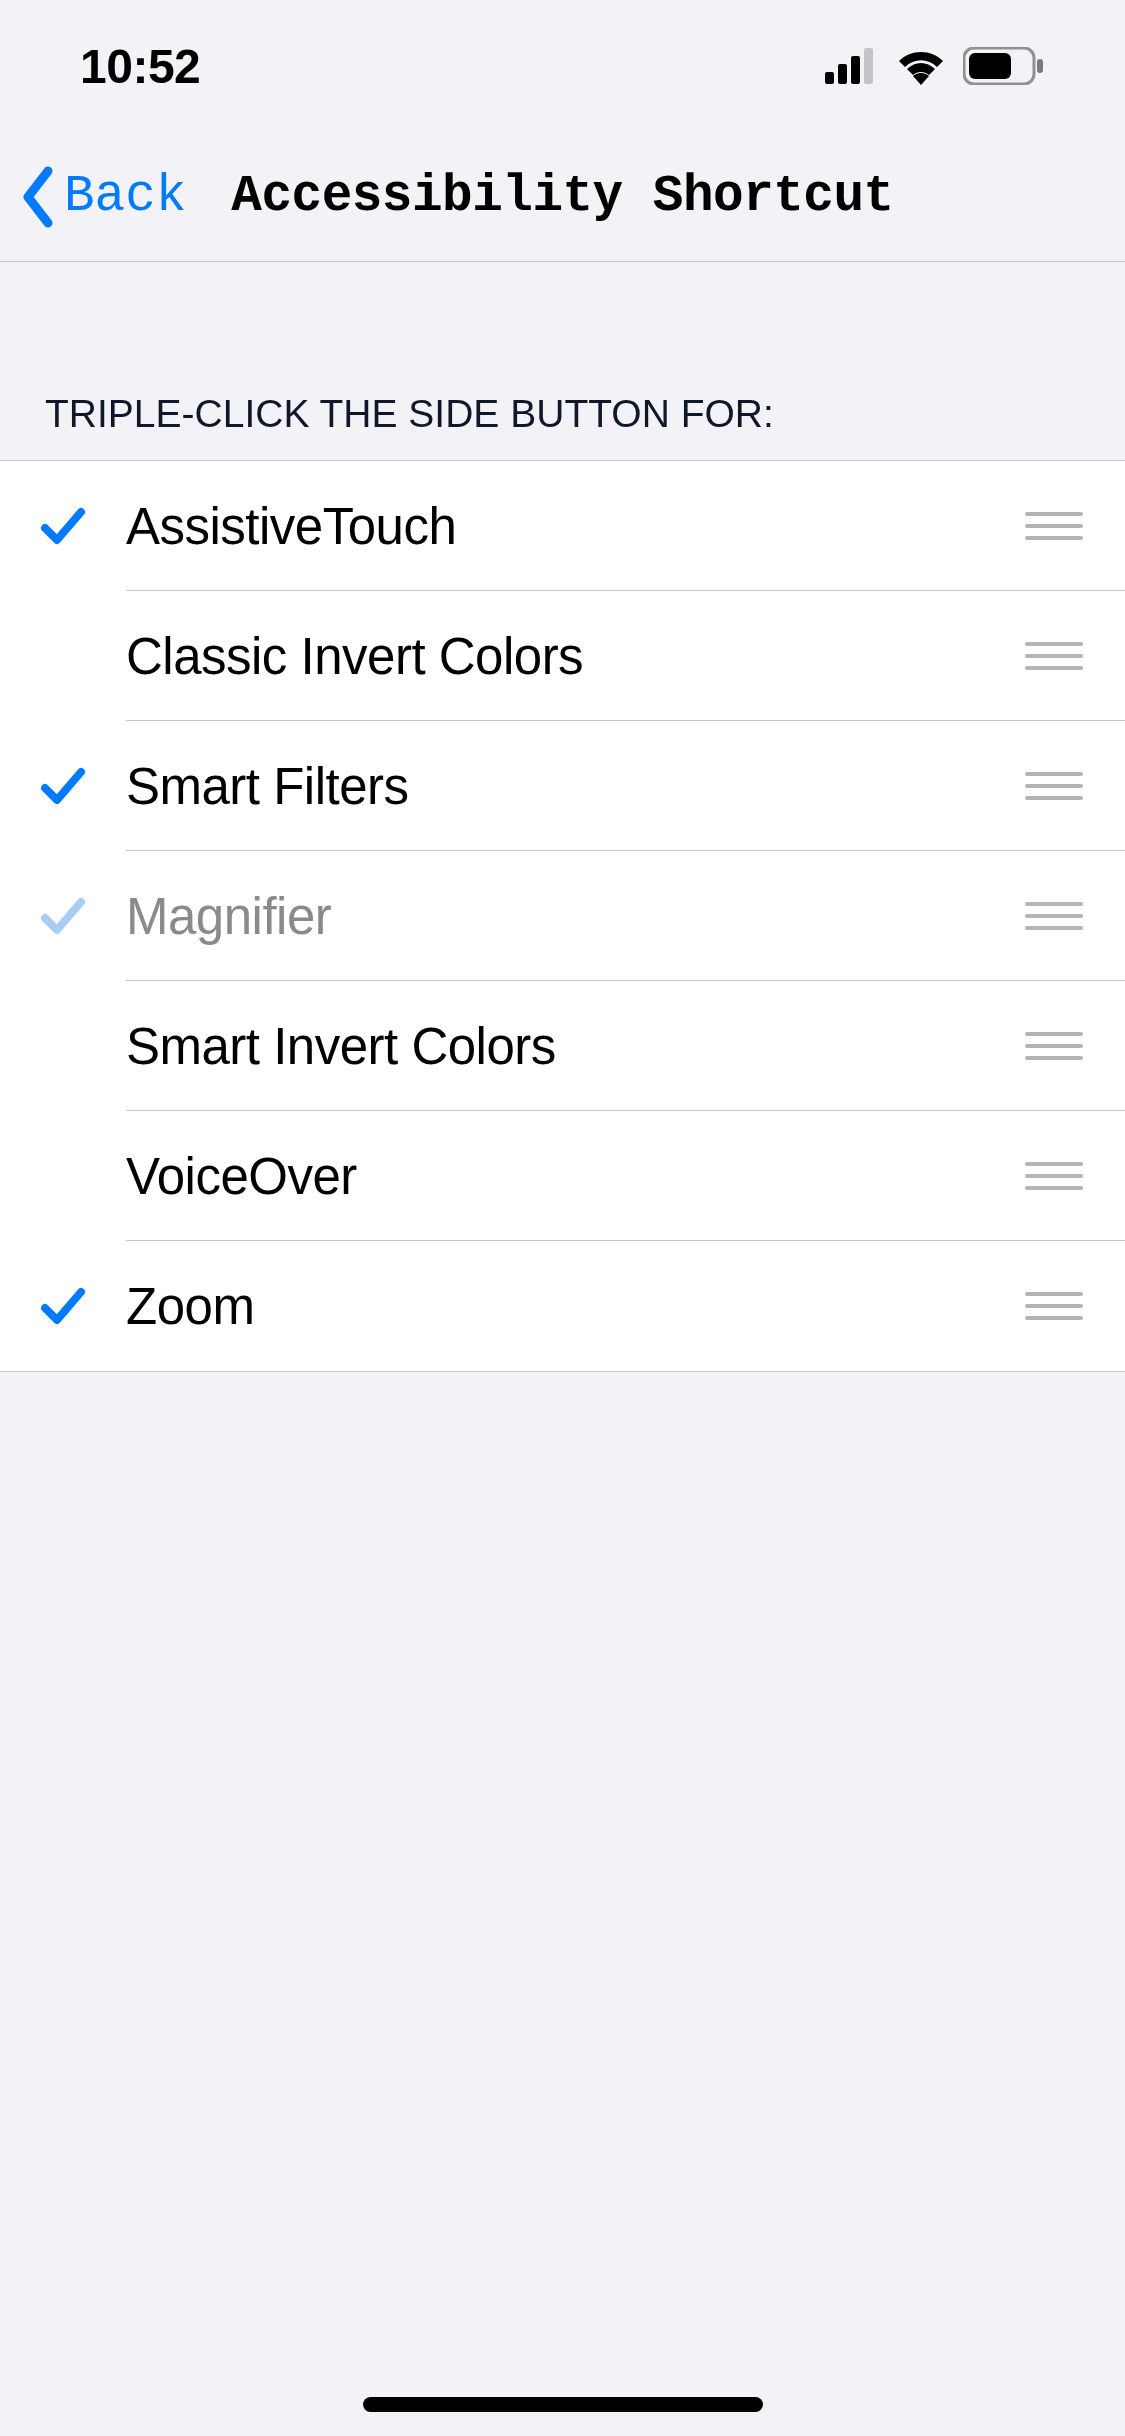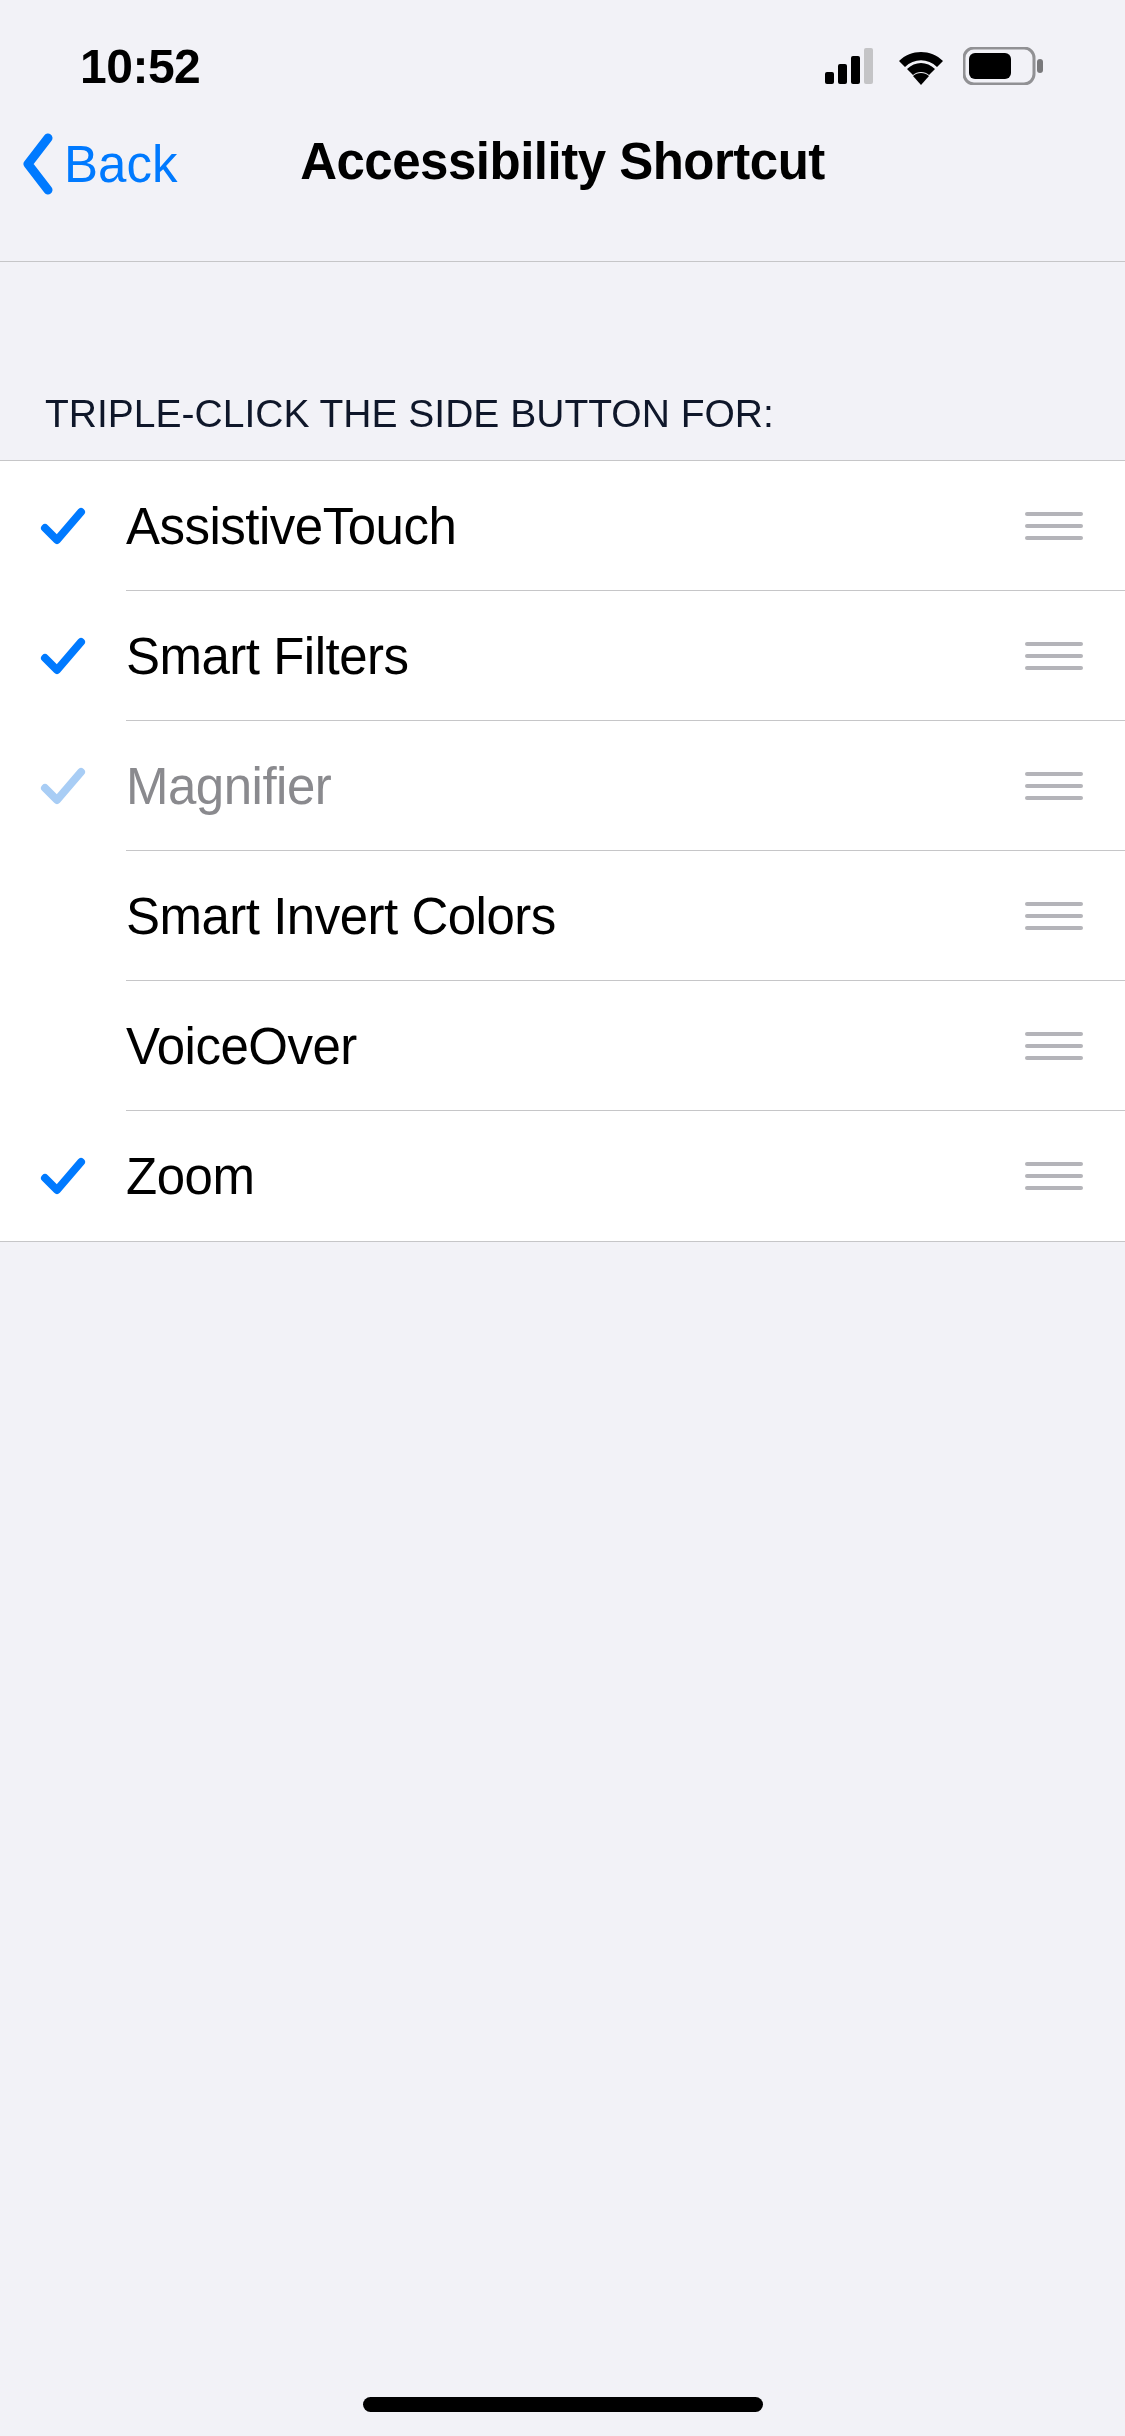--- a/index.html
+++ b/index.html
@@ -30,24 +30,25 @@
       letter-spacing: -0.5px;
     }
     .status-right {
       display: flex;
       align-items: center;
       gap: 16px;
     }
     .nav-bar {
       height: 130px;
       display: flex;
-      align-items: flex-start;
+      align-items: center;
       border-bottom: 1px solid #c6c6c8;
       background: #f2f2f7;
       position: relative;
+      font-family: Liberation Mono, monospace;
     }
     .back-button {
       position: absolute;
       left: 18px;
       display: flex;
       align-items: center;
       gap: 8px;
     }
     .back-chevron {
       width: 38px;
@@ -192,20 +193,32 @@
     <div class="reorder-handle">
       <div class="reorder-lines">
           <span></span>
           <span></span>
           <span></span>
         </div>
     </div>
     <div class="separator"></div>
   </div>
 
+  <div class="list-row">
+    <div class="check-slot"></div>
+    <div class="row-label">Classic Invert Colors</div>
+    <div class="reorder-handle">
+      <div class="reorder-lines">
+          <span></span>
+          <span></span>
+          <span></span>
+        </div>
+    </div>
+    <div class="separator"></div>
+  </div>
 
   <div class="list-row">
     <div class="check-slot">
       <svg class="check-icon" viewBox="0 0 48 48">
         <polyline points="6,26 18,38 42,10" fill="none" stroke="#007aff" stroke-width="8" stroke-linecap="round" stroke-linejoin="round"></polyline>
       </svg>
     </div>
     <div class="row-label">Smart Filters</div>
     <div class="reorder-handle">
       <div class="reorder-lines">

